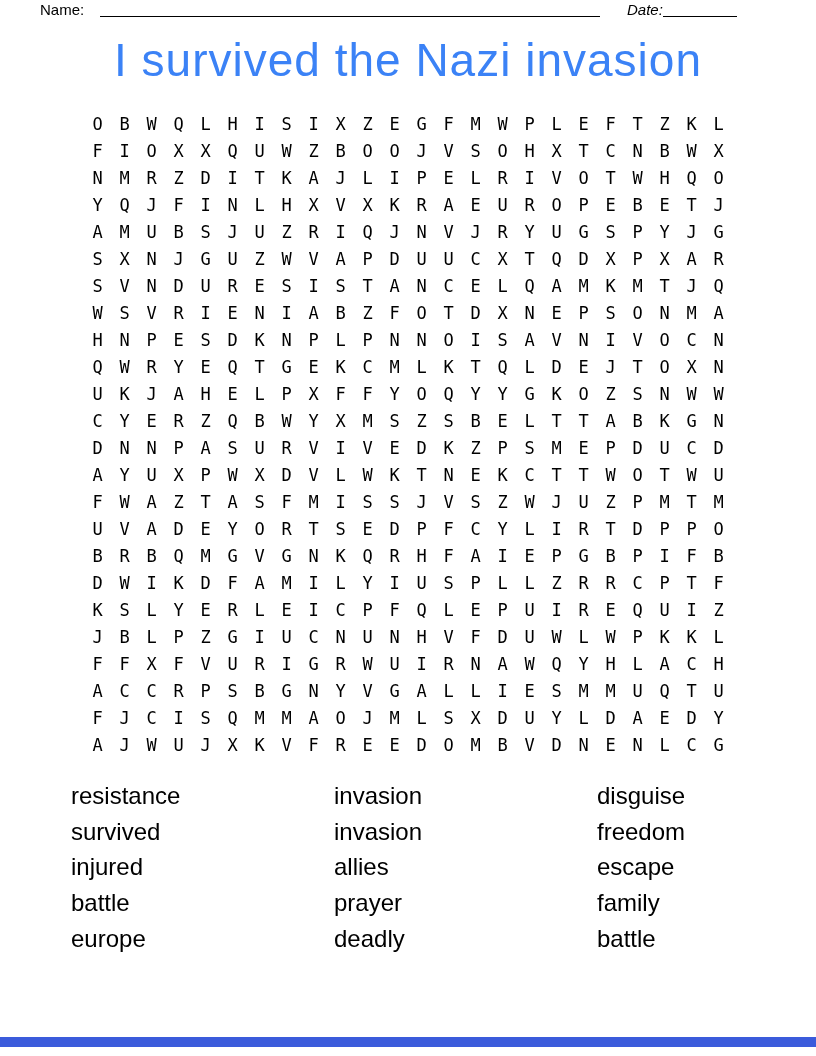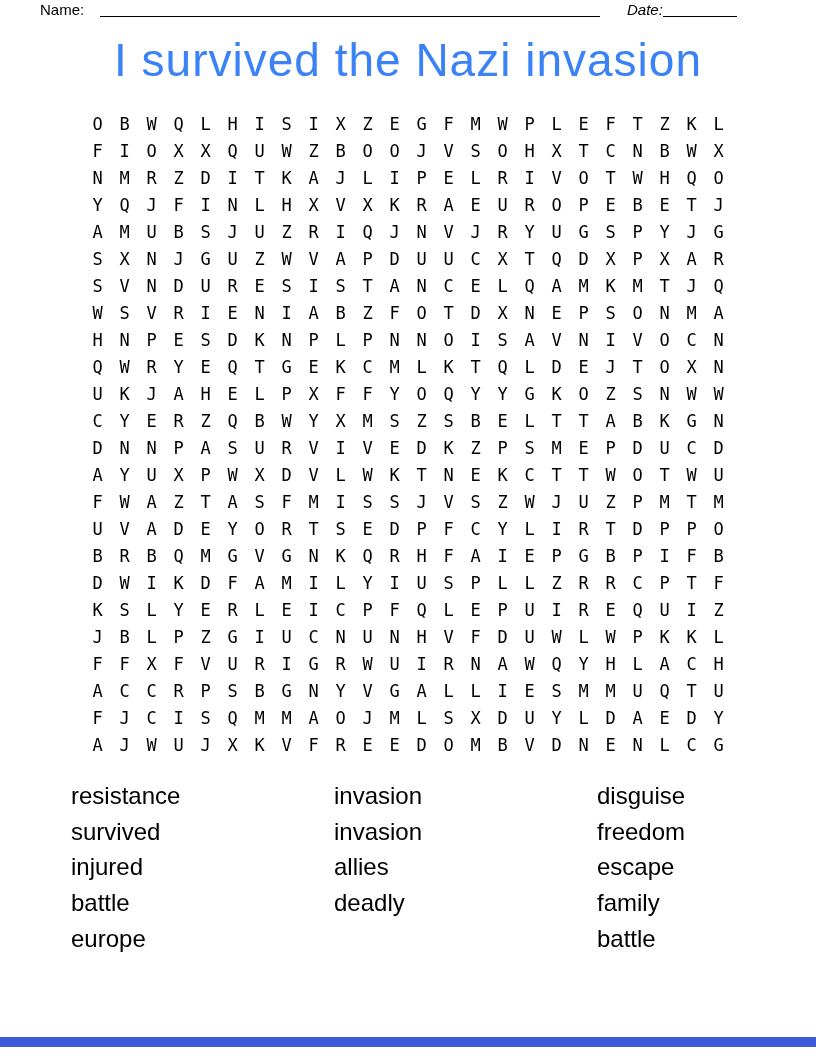--- a/index.html
+++ b/index.html
@@ -716,20 +716,21 @@
         <div class="word-item">resistance</div>
         <div class="word-item">survived</div>
         <div class="word-item">injured</div>
         <div class="word-item">battle</div>
         <div class="word-item">europe</div>
       </div>
       <div class="word-col">
         <div class="word-item">invasion</div>
         <div class="word-item">invasion</div>
         <div class="word-item">allies</div>
+        <div class="word-item">prayer</div>
         <div class="word-item">deadly</div>
       </div>
       <div class="word-col">
         <div class="word-item">disguise</div>
         <div class="word-item">freedom</div>
         <div class="word-item">escape</div>
         <div class="word-item">family</div>
         <div class="word-item">battle</div>
       </div>
     </div>

